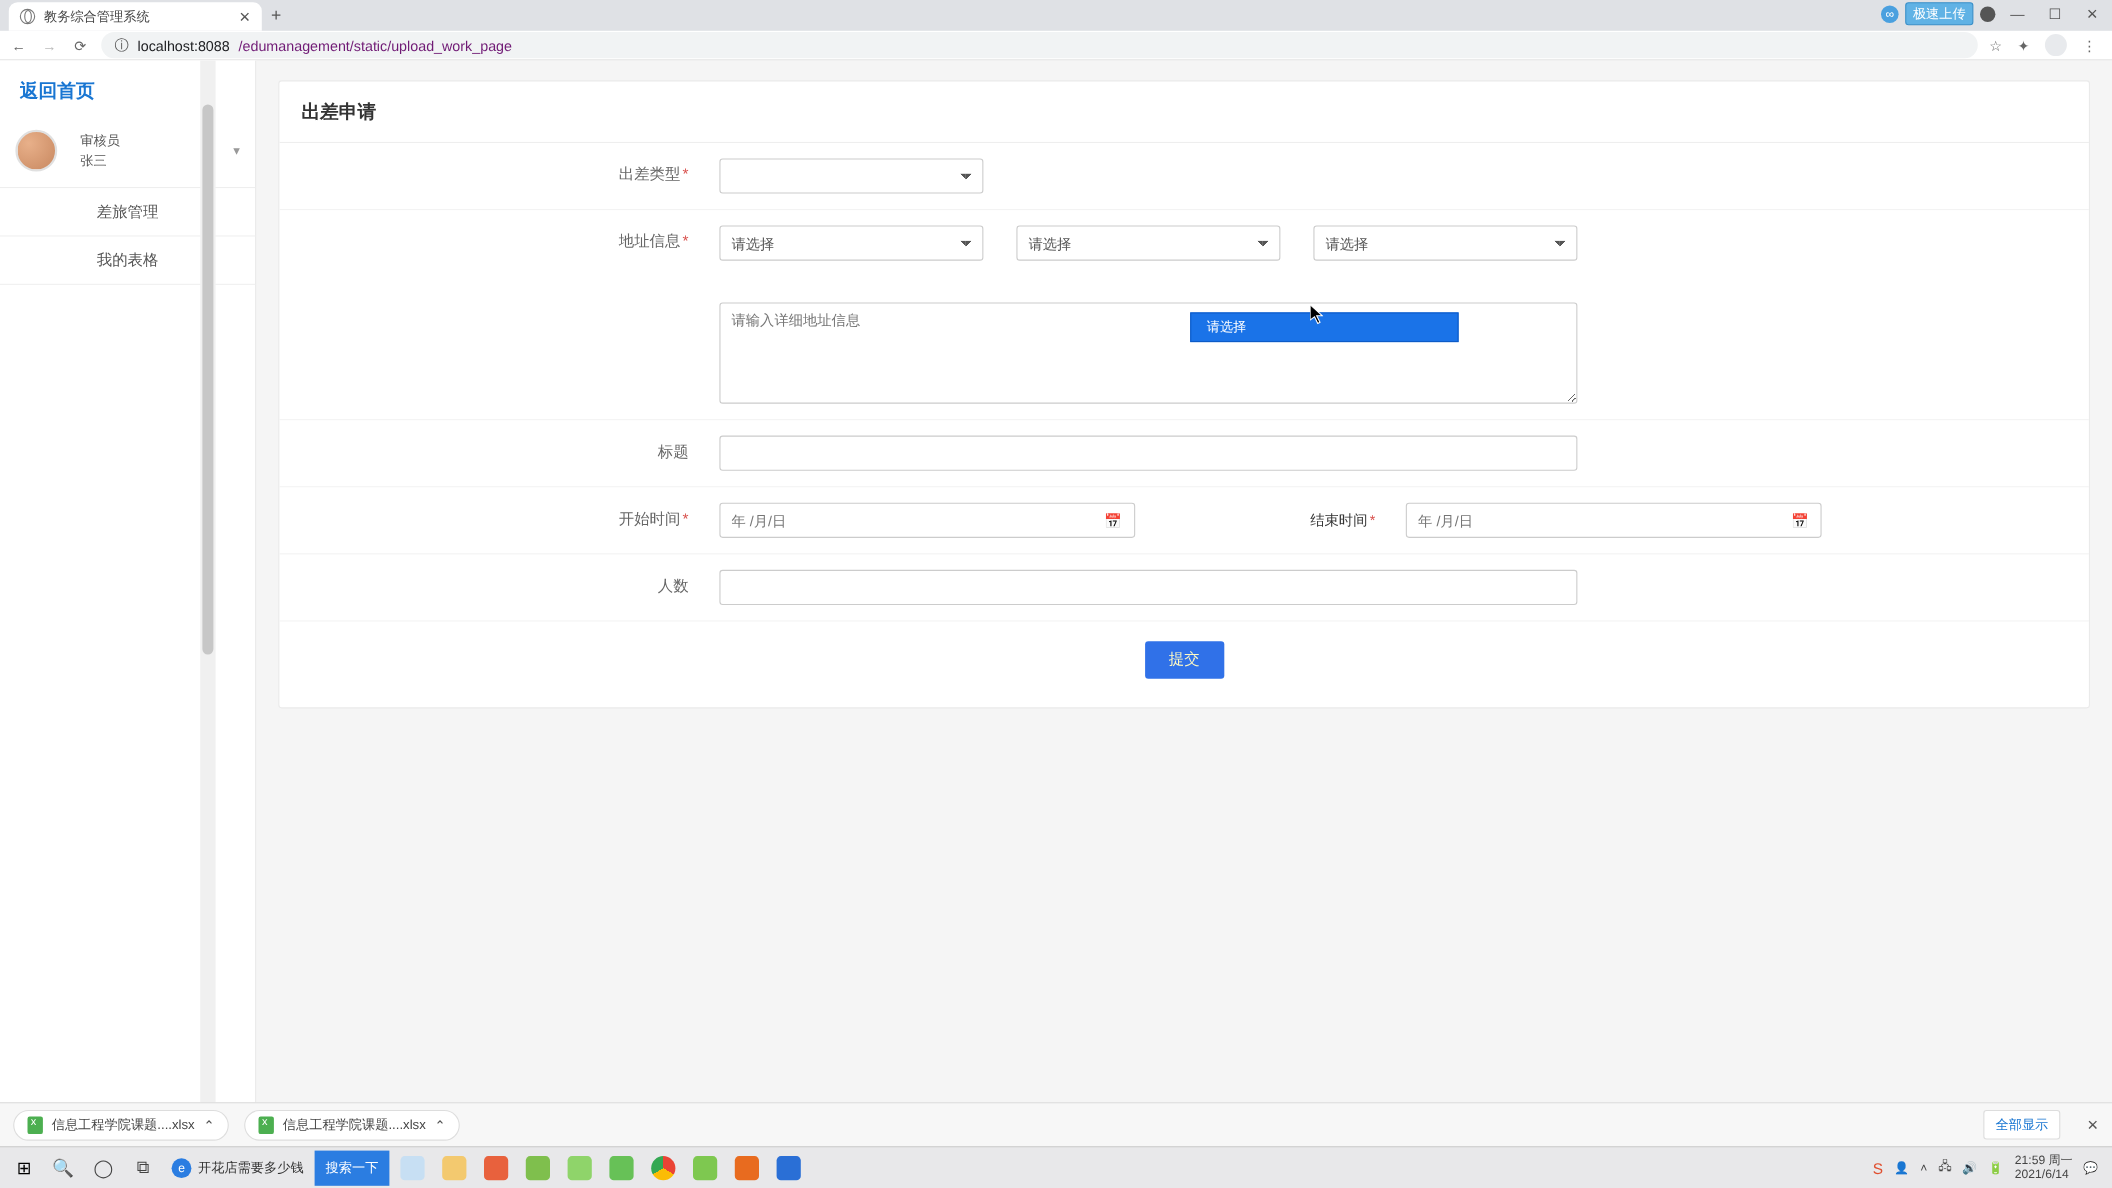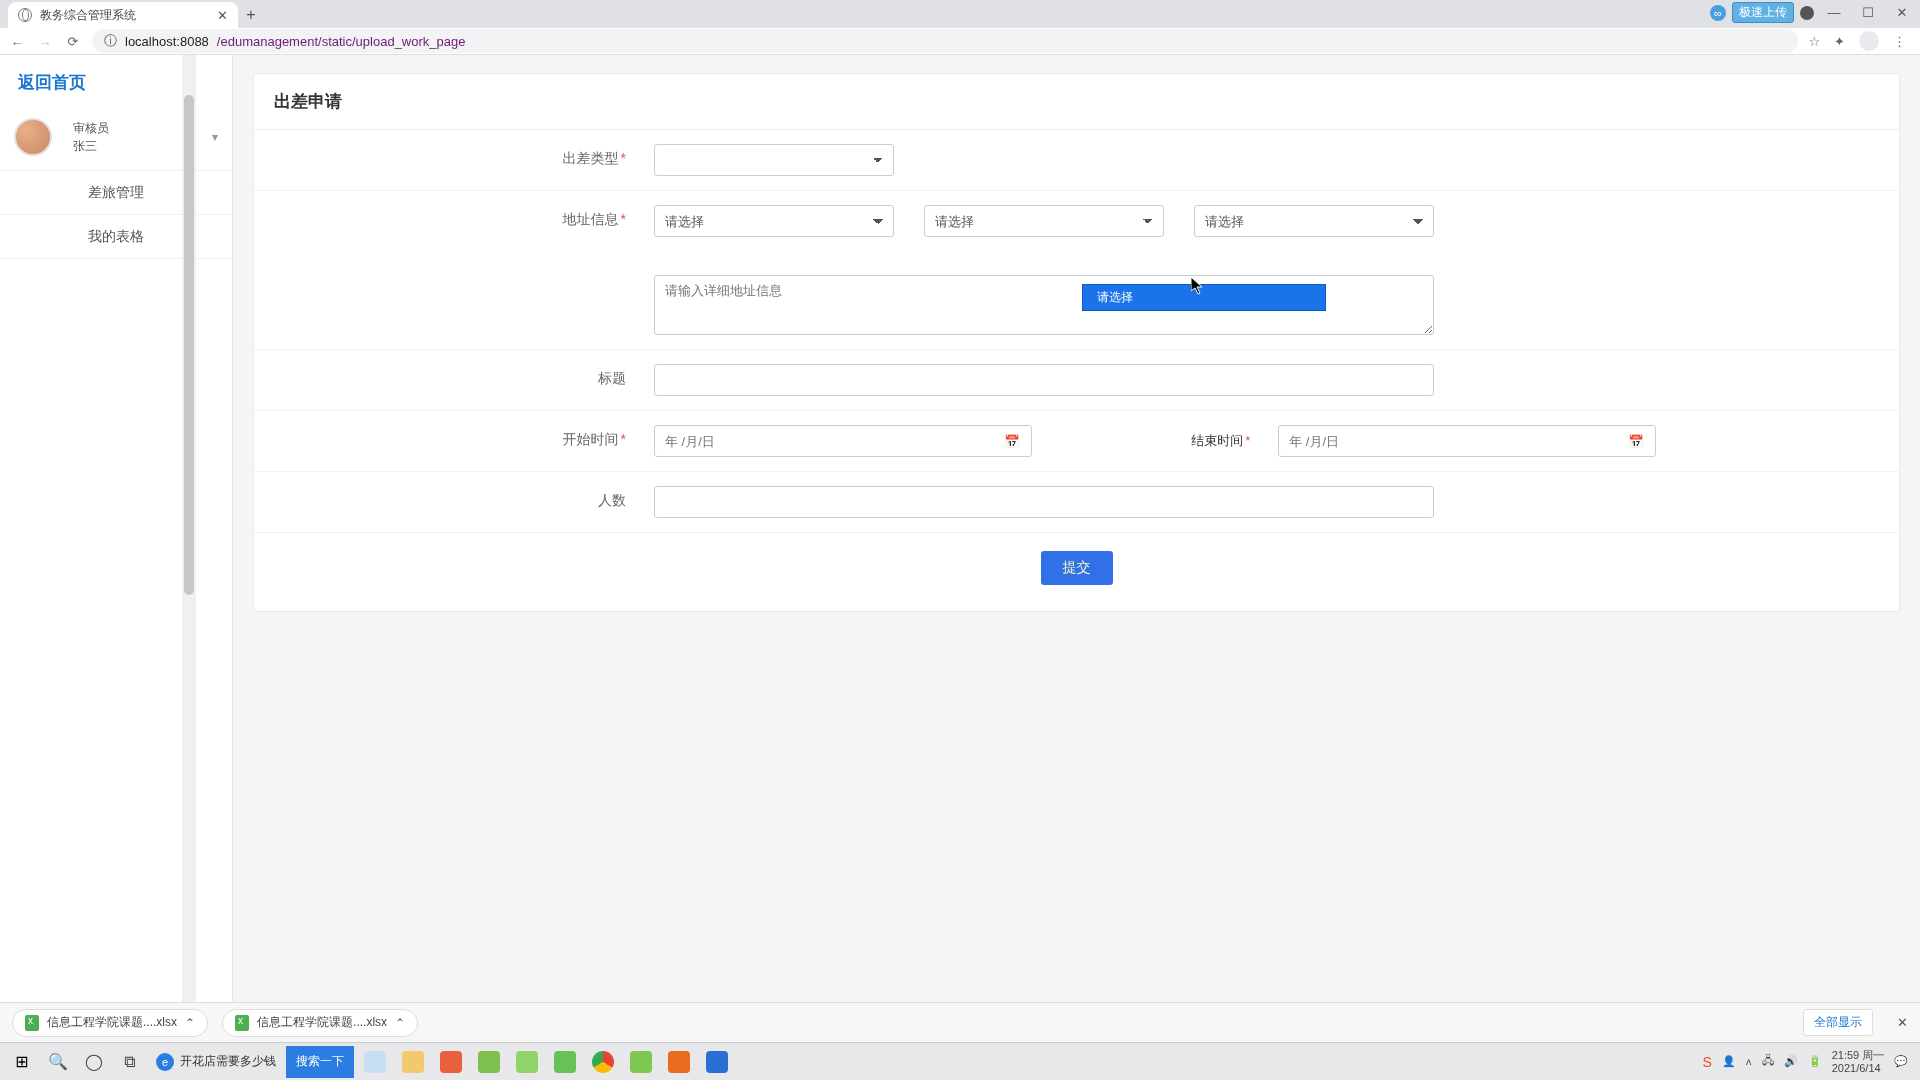--- a/index.html
+++ b/index.html
@@ -41,21 +41,21 @@
 .card{background:#fff;border:1px solid #eaeaea;border-radius:3px}
 .card-hd{padding:16px 20px;font-size:17px;font-weight:700;border-bottom:1px solid #eee}
 .form-row{display:flex;align-items:flex-start;padding:14px 40px;border-bottom:1px solid #f3f3f3}
 .form-row:last-of-type{border-bottom:none}
 .lbl{width:360px;text-align:right;padding-right:28px;padding-top:6px;font-size:14px;color:#666}
 .req{color:#d9534f;margin-left:2px}
 .controls{display:flex;flex-wrap:wrap;gap:10px;flex:1}
 .sel,.inp,.ta,.date-inp{border:1px solid #ccc;border-radius:3px;background:#fff;font-size:13px;color:#555;padding:6px 10px}
 .sel{width:240px;height:32px;appearance:none;background-image:linear-gradient(45deg,transparent 50%,#555 50%),linear-gradient(135deg,#555 50%,transparent 50%);background-position:calc(100% - 15px) 13px,calc(100% - 10px) 13px;background-size:5px 5px;background-repeat:no-repeat}
 .inp{width:780px;height:32px}
-.ta{width:780px;height:60px;resize:both}
+.ta{width:780px;height:92px;resize:both}
 .date-inp{width:378px;height:32px}
 .submit-row{padding:18px 0 26px;display:flex;justify-content:center;border-bottom:none}
 .btn-primary{background:#3071e8;color:#fef9c3;border:none;border-radius:3px;padding:8px 22px;font-size:14px;cursor:pointer}
 
 
 .dd-popup{position:absolute;background:#1a73e8;color:#fff;font-size:12px;padding:4px 14px;width:244px;border:1px solid #0d5bc7;left:849px;top:229px;z-index:50}
 
 .cursor{position:absolute;left:958px;top:222px;width:12px;height:18px;z-index:60}
 .cursor svg{display:block}
 

